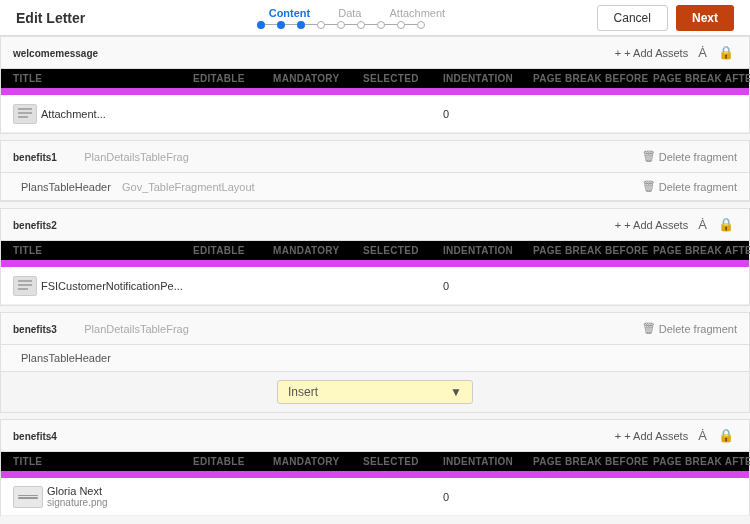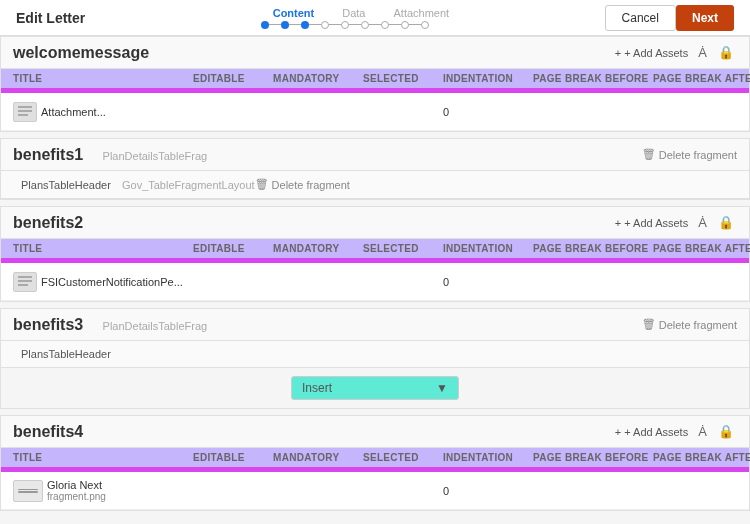--- a/index.html
+++ b/index.html
@@ -9,54 +9,54 @@
     .header { display: flex; align-items: center; justify-content: space-between; background: #fff; padding: 8px 16px; border-bottom: 1px solid #ddd; height: 36px; }
     .header-title { font-size: 14px; font-weight: bold; color: #333; }
     .header-steps { display: flex; flex-direction: column; align-items: center; gap: 2px; }
     .step-labels { display: flex; gap: 28px; font-size: 11px; }
     .step-label-active { color: #1a73e8; font-weight: bold; margin-left: 32px; }
     .step-label { color: #aaa; }
     .step-dots { display: flex; align-items: center; gap: 0; }
     .dot { width: 8px; height: 8px; border-radius: 50%; background: #1a73e8; display: inline-block; }
     .dot-empty { width: 8px; height: 8px; border-radius: 50%; background: #fff; border: 1.5px solid #aaa; display: inline-block; }
     .dot-line { width: 12px; height: 1.5px; background: #aaa; display: inline-block; }
-    .header-buttons { display: flex; gap: 0; }
+    .header-buttons { display: flex; gap: 8px; }
     .btn-cancel { padding: 5px 16px; border: 1px solid #ccc; background: #fff; border-radius: 3px; cursor: pointer; font-size: 12px; color: #333; }
     .btn-next { padding: 5px 16px; border: none; background: #c2410c; color: #fff; border-radius: 3px; cursor: pointer; font-size: 12px; font-weight: bold; }
 
     
     .main { overflow-y: auto; height: 480px; }
 
     
     .section { background: #fff; margin-bottom: 6px; border: 1px solid #e0e0e0; }
     .section-header { display: flex; align-items: center; justify-content: space-between; padding: 6px 12px; background: #f9f9f9; border-bottom: 1px solid #e0e0e0; min-height: 32px; }
-    .section-title { font-size: 16px; font-weight: 600; color: #333; }
-    .section-subtitle { font-size: 11px; color: #aaa; margin-left: 16px; }
+    .section-title { font-size: 10px; font-weight: 600; color: #333; }
+    .section-subtitle { font-size: 11px; color: #aaa; margin-left: 24px; }
     .section-actions { display: flex; align-items: center; gap: 8px; }
     .add-assets-btn { display: flex; align-items: center; gap: 3px; font-size: 11px; color: #555; cursor: pointer; border: none; background: none; }
     .delete-fragment-btn { display: flex; align-items: center; gap: 3px; font-size: 11px; color: #888; cursor: pointer; border: none; background: none; }
     .icon-btn { font-size: 13px; cursor: pointer; color: #666; border: none; background: none; padding: 0 2px; }
 
     
-    .table-header { display: grid; grid-template-columns: 180px 80px 90px 80px 90px 120px 110px 80px; padding: 4px 12px; background: #c4b5fd; border-bottom: 5px solid #d946ef; }
+    .table-header { display: grid; grid-template-columns: 180px 80px 90px 80px 90px 120px 110px 80px; padding: 4px 12px; background: #000000; border-bottom: 7px solid #d946ef; }
     .th { font-size: 10px; font-weight: bold; color: #666; text-transform: uppercase; letter-spacing: 0.3px; }
     .table-row { display: grid; grid-template-columns: 180px 80px 90px 80px 90px 120px 110px 80px; padding: 6px 12px; align-items: center; border-bottom: 1px solid #f0f0f0; background: #fff; min-height: 38px; }
     .td { font-size: 11px; color: #333; display: flex; align-items: center; gap: 4px; }
     .asset-thumb { width: 24px; height: 20px; background: #e0e0e0; border: 1px solid #ccc; border-radius: 2px; display: flex; align-items: center; justify-content: center; font-size: 7px; color: #666; flex-shrink: 0; }
     .asset-name { font-size: 11px; color: #333; }
 
     
     .sub-section { background: #fafafa; border-bottom: 1px solid #e0e0e0; }
-    .sub-section-row { padding: 7px 12px 7px 20px; display: flex; align-items: center; justify-content: flex-start; font-size: 11px; }
+    .sub-section-row { padding: 7px 12px 7px 20px; display: flex; align-items: center; justify-content: space-between; font-size: 11px; }
     .sub-section-name { color: #555; font-weight: 500; }
     .sub-section-layout { color: #aaa; margin-left: 8px; }
 
     
     .insert-row { display: flex; justify-content: center; padding: 8px 12px; background: #f5f5f5; }
-    .insert-select { width: 168px; padding: 4px 10px; border: 1px solid #ccc; border-radius: 3px; font-size: 12px; color: #555; background: #5eead4; cursor: pointer; display: flex; align-items: center; justify-content: space-between; }
+    .insert-select { width: 196px; padding: 4px 10px; border: 1px solid #ccc; border-radius: 3px; font-size: 12px; color: #555; background: #fef9c3; cursor: pointer; display: flex; align-items: center; justify-content: space-between; }
 
     
     .signature-thumb { width: 30px; height: 22px; background: #e8e8e8; border: 1px solid #ccc; border-radius: 2px; display: flex; flex-direction: column; align-items: center; justify-content: center; gap: 1px; flex-shrink: 0; }
     .sig-line { width: 20px; height: 1.5px; background: #999; border-radius: 1px; }
     .asset-name-sub { font-size: 10px; color: #888; margin-top: 0; }
   </style>
 </head>
 <body>
 
 <div class="header">
@@ -265,21 +265,21 @@
 
     </div>
     <div class="table-row">
       <div class="td">
         <div class="signature-thumb">
           <div class="sig-line"></div>
           <div class="sig-line"></div>
         </div>
         <div>
           <div class="asset-name">Gloria Next</div>
-          <div class="asset-name-sub">fragment.png</div>
+          <div class="asset-name-sub">signature.png</div>
         </div>
       </div>
       <div class="td"></div>
       <div class="td"></div>
       <div class="td"></div>
       <div class="td">0</div>
       <div class="td"></div>
       <div class="td"></div>
 
     </div>

